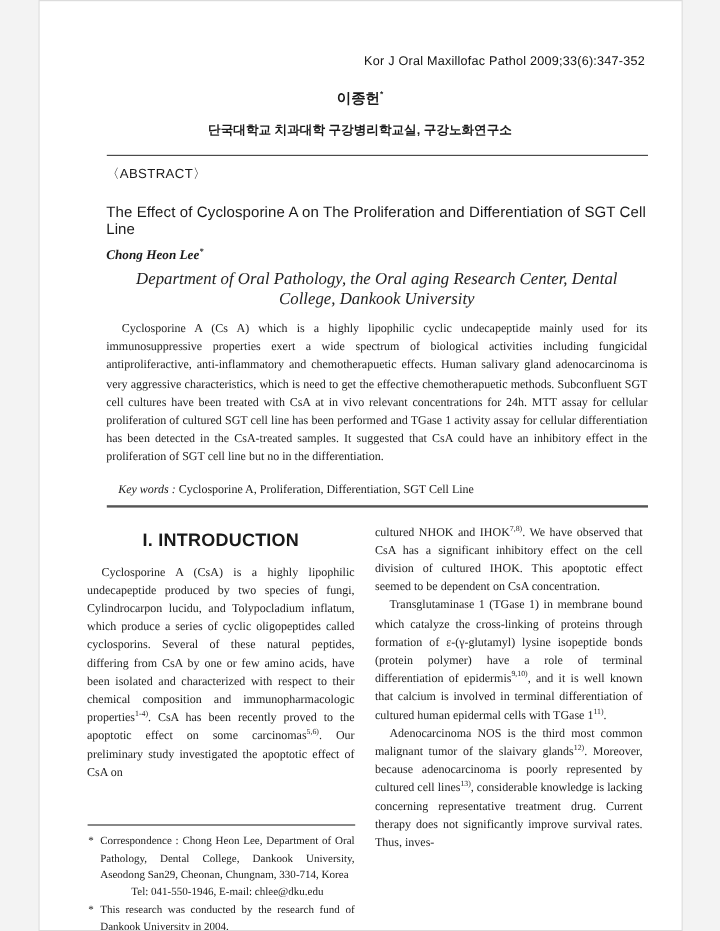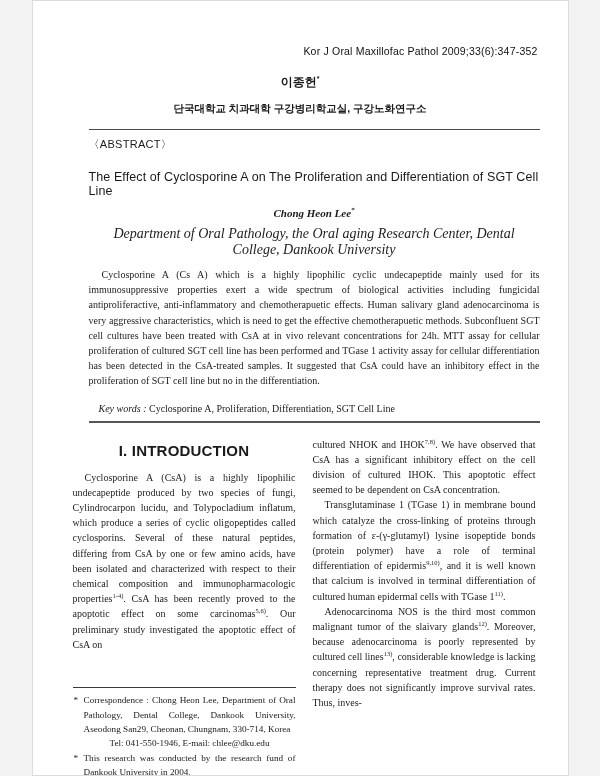--- a/index.html
+++ b/index.html
@@ -60,21 +60,21 @@
     letter-spacing:0.3px;
   }
   .abstract-title {
     margin-top:18px;
     font-family:"Liberation Sans", sans-serif;
     font-size:12.5px;
     letter-spacing:0.1px;
   }
   .abstract-author {
     margin-top:9px;
-    text-align:center;
+    text-align:left;
     font-style:italic;
     font-weight:600;
     font-size:11px;
   }
   .abstract-affil {
     margin-top:7px;
     text-align:center;
     font-style:italic;
     font-size:14px;
     color:#222;

